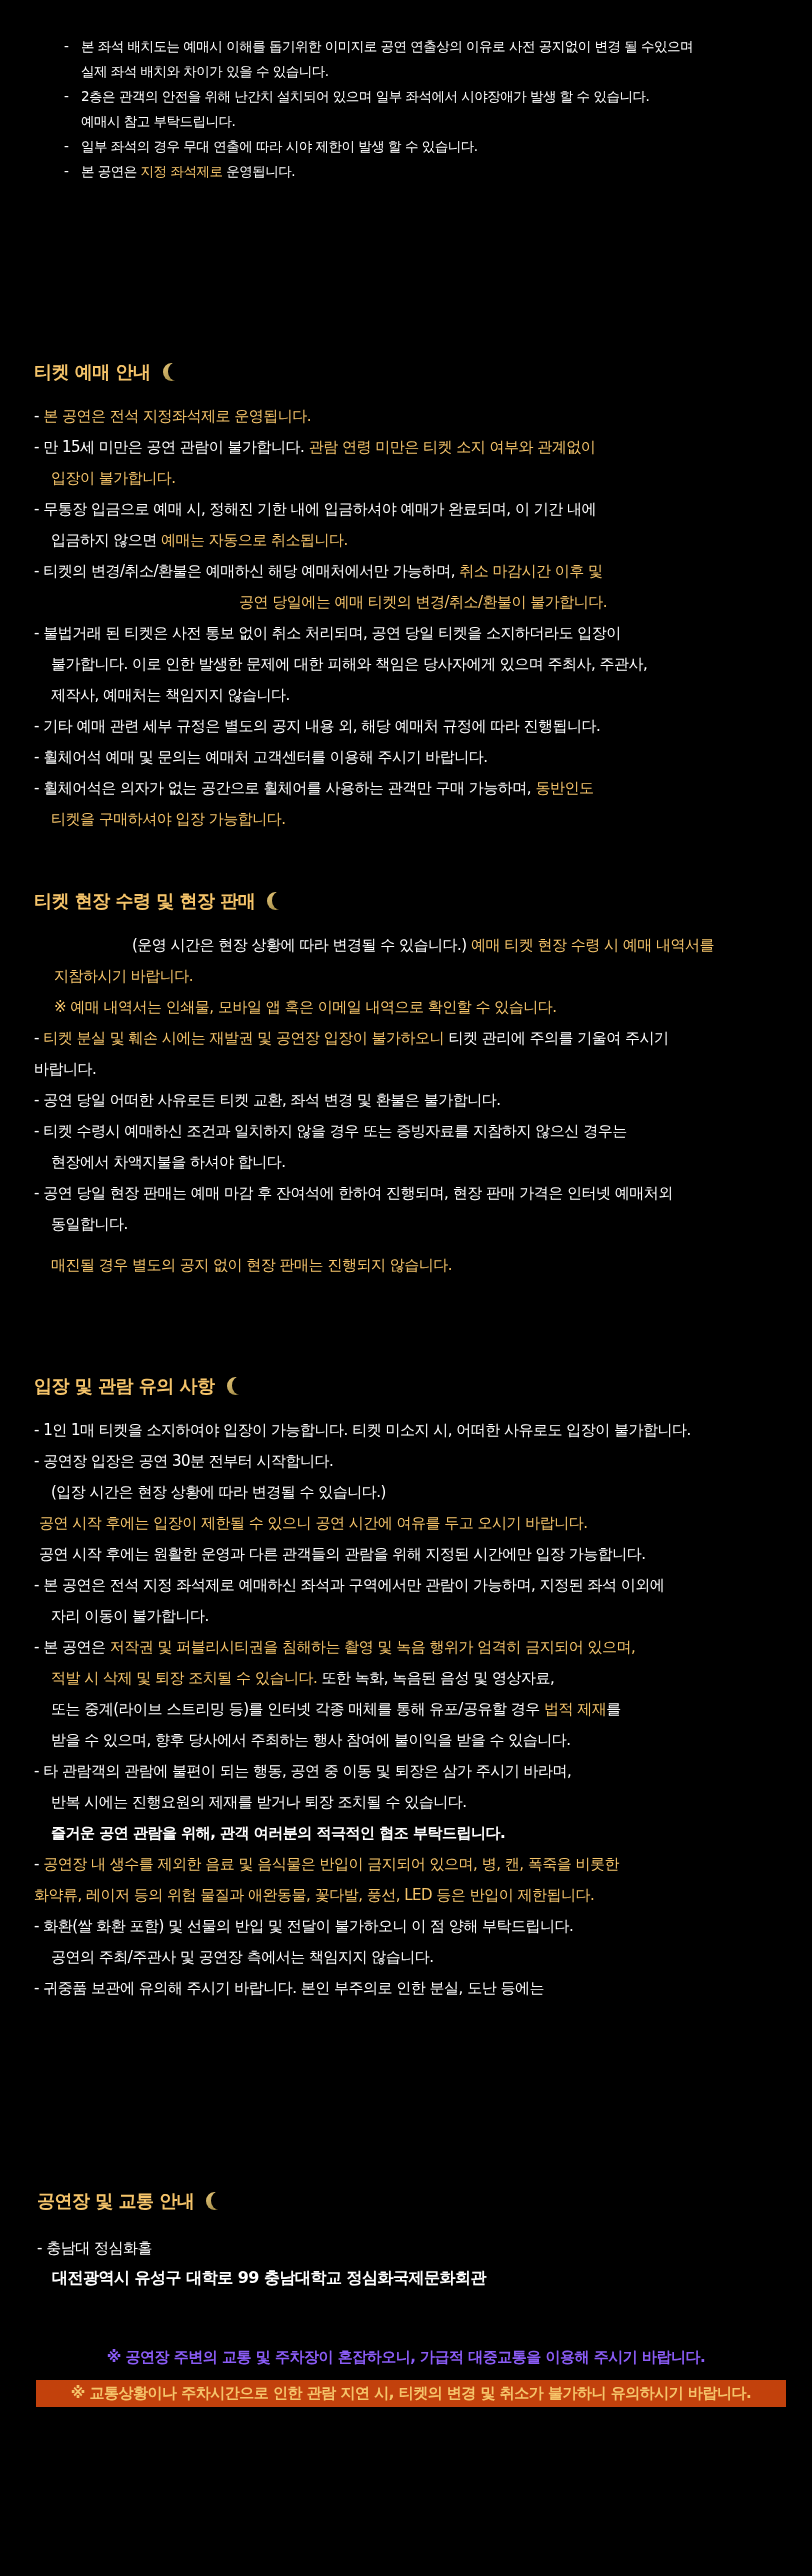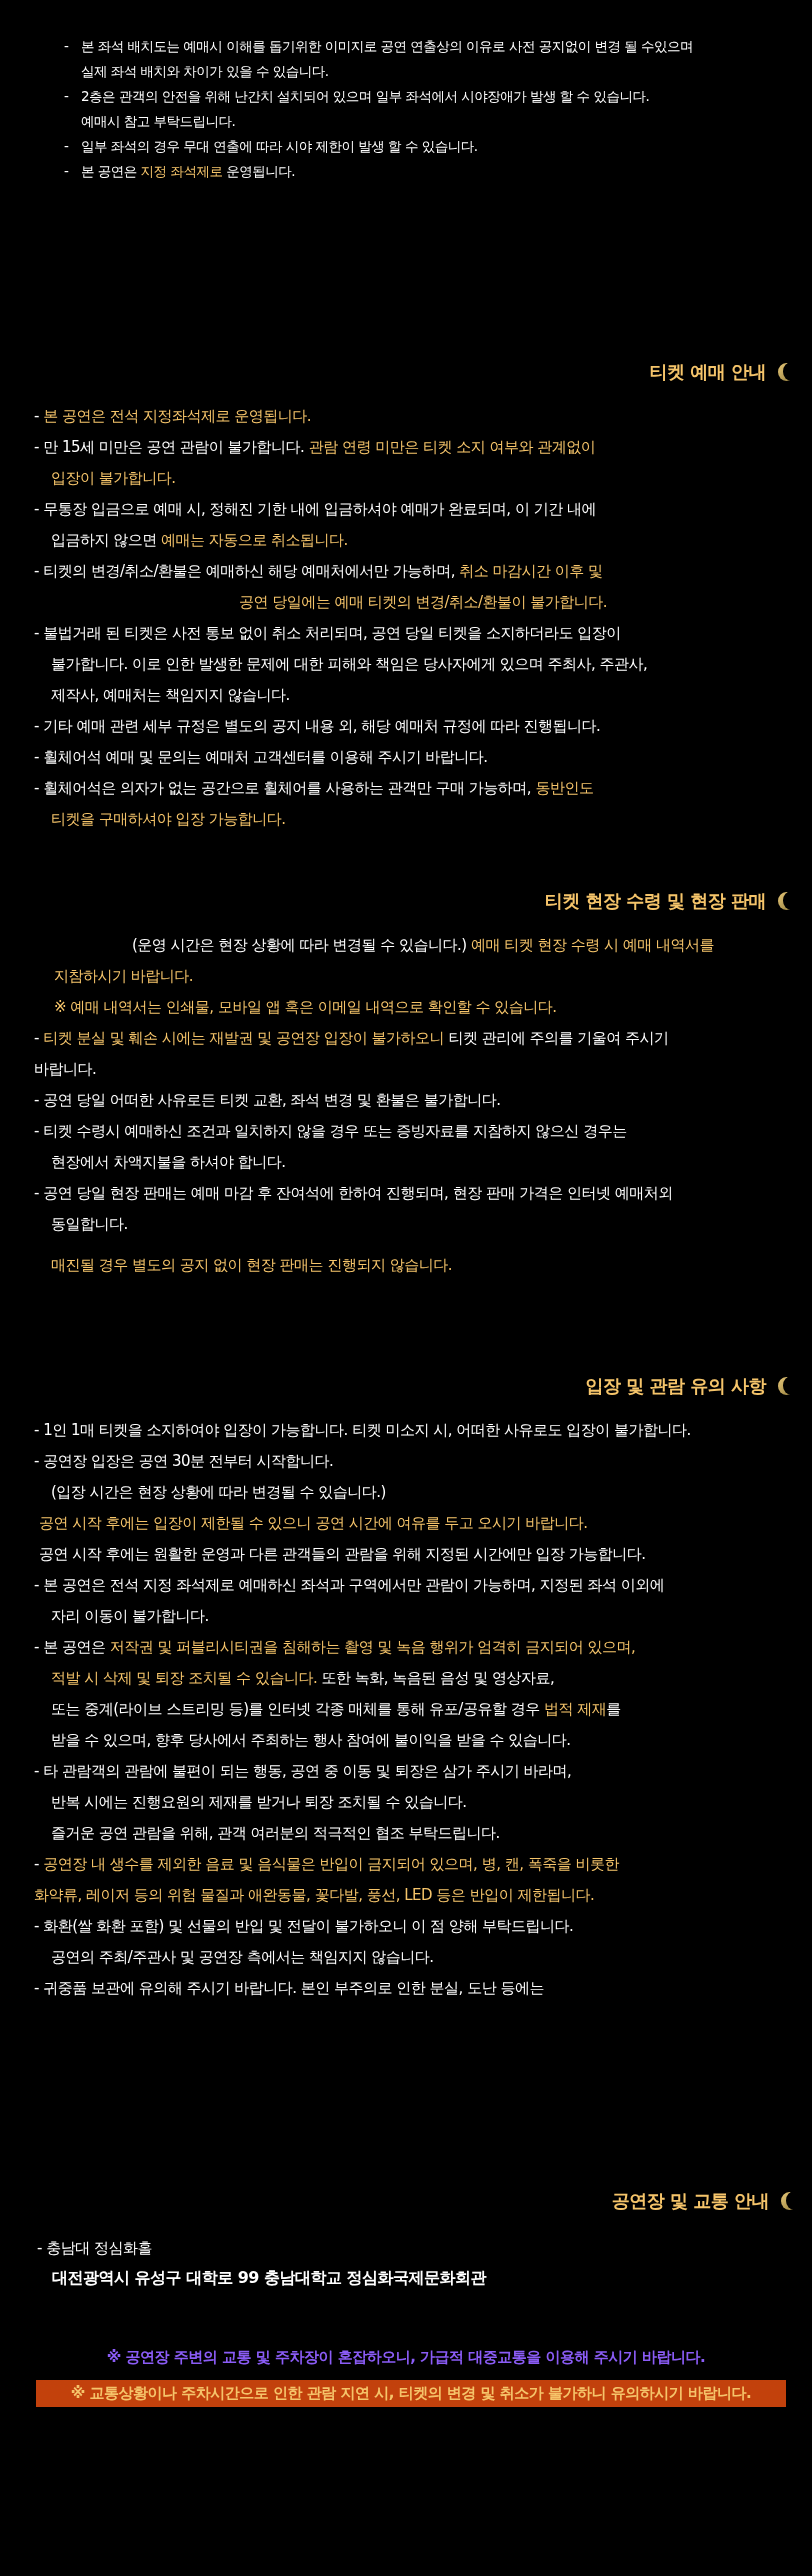--- a/index.html
+++ b/index.html
@@ -18,21 +18,20 @@
     
     .top-notice { top: 34px; left: 64px; width: 728px; font-size: 13.5px; line-height: 25px; }
     .top-notice .item { position: relative; padding-left: 17px; }
     .top-notice .dash { position: absolute; left: 0; }
 
     
     .section-title {
       font-size: 18px; font-weight: bold; color: #f5c46a;
       display: flex; align-items: center; gap: 12px;
       height: 34px;
-      justify-content: flex-end;
     }
     .moon {
       width: 17px; height: 18.6px; position: relative; display: inline-block;
     }
     .moon::before {
       content: ""; position: absolute; left: 0; top: 0;
       width: 17px; height: 18.6px; border-radius: 50%;
       background: linear-gradient(135deg, #e8c878, #8f7a3a);
     }
     .moon::after {
@@ -142,21 +141,21 @@
       <div class="line" style="padding-left: 5px;"><span class="hl">공연 시작 후에는 입장이 제한될 수 있으니 공연 시간에 여유를 두고 오시기 바랍니다.</span></div>
       <div class="line" style="padding-left: 5px;"><span>공연 시작 후에는 원활한 운영과 다른 관객들의 관람을 위해 지정된 시간에만 입장 가능합니다.</span></div>
       <div class="line"><span>- 본 공연은 전석 지정 좌석제로 예매하신 좌석과 구역에서만 관람이 가능하며, 지정된 좌석 이외에</span></div>
       <div class="line" style="padding-left: 17px;"><span>자리 이동이 불가합니다.</span></div>
       <div class="line"><span>- 본 공연은 </span><span class="hl">저작권 및 퍼블리시티권을 침해하는 촬영 및 녹음 행위가 엄격히 금지되어 있으며,</span></div>
       <div class="line" style="padding-left: 17px;"><span class="hl">적발 시 삭제 및 퇴장 조치될 수 있습니다.</span><span> 또한 녹화, 녹음된 음성 및 영상자료,</span></div>
       <div class="line" style="padding-left: 17px;"><span>또는 중계(라이브 스트리밍 등)를 인터넷 각종 매체를 통해 유포/공유할 경우 </span><span class="hl">법적 제재</span><span>를</span></div>
       <div class="line" style="padding-left: 17px;"><span>받을 수 있으며, 향후 당사에서 주최하는 행사 참여에 불이익을 받을 수 있습니다.</span></div>
       <div class="line"><span>- 타 관람객의 관람에 불편이 되는 행동, 공연 중 이동 및 퇴장은 삼가 주시기 바라며,</span></div>
       <div class="line" style="padding-left: 17px;"><span>반복 시에는 진행요원의 제재를 받거나 퇴장 조치될 수 있습니다.</span></div>
-      <div class="line" style="padding-left: 17px;"><span>즐거운 공연 관람을 위해, 관객 여러분의 적극적인 협조 부탁드립니다.</span></div>
+      <div class="line" style="padding-left: 17px; font-weight: bold;"><span>즐거운 공연 관람을 위해, 관객 여러분의 적극적인 협조 부탁드립니다.</span></div>
       <div class="line"><span>- </span><span class="hl">공연장 내 생수를 제외한 음료 및 음식물은 반입이 금지되어 있으며, 병, 캔, 폭죽을 비롯한</span></div>
       <div class="line"><span class="hl">화약류, 레이저 등의 위험 물질과 애완동물, 꽃다발, 풍선, LED 등은 반입이 제한됩니다.</span></div>
       <div class="line"><span>- 화환(쌀 화환 포함) 및 선물의 반입 및 전달이 불가하오니 이 점 양해 부탁드립니다.</span></div>
       <div class="line" style="padding-left: 17px;"><span>공연의 주최/주관사 및 공연장 측에서는 책임지지 않습니다.</span></div>
       <div class="line"><span>- 귀중품 보관에 유의해 주시기 바랍니다. 본인 부주의로 인한 분실, 도난 등에는</span></div>
     </div>
 </div>
 
 <div class="block sec4">
   <div class="section-title">

